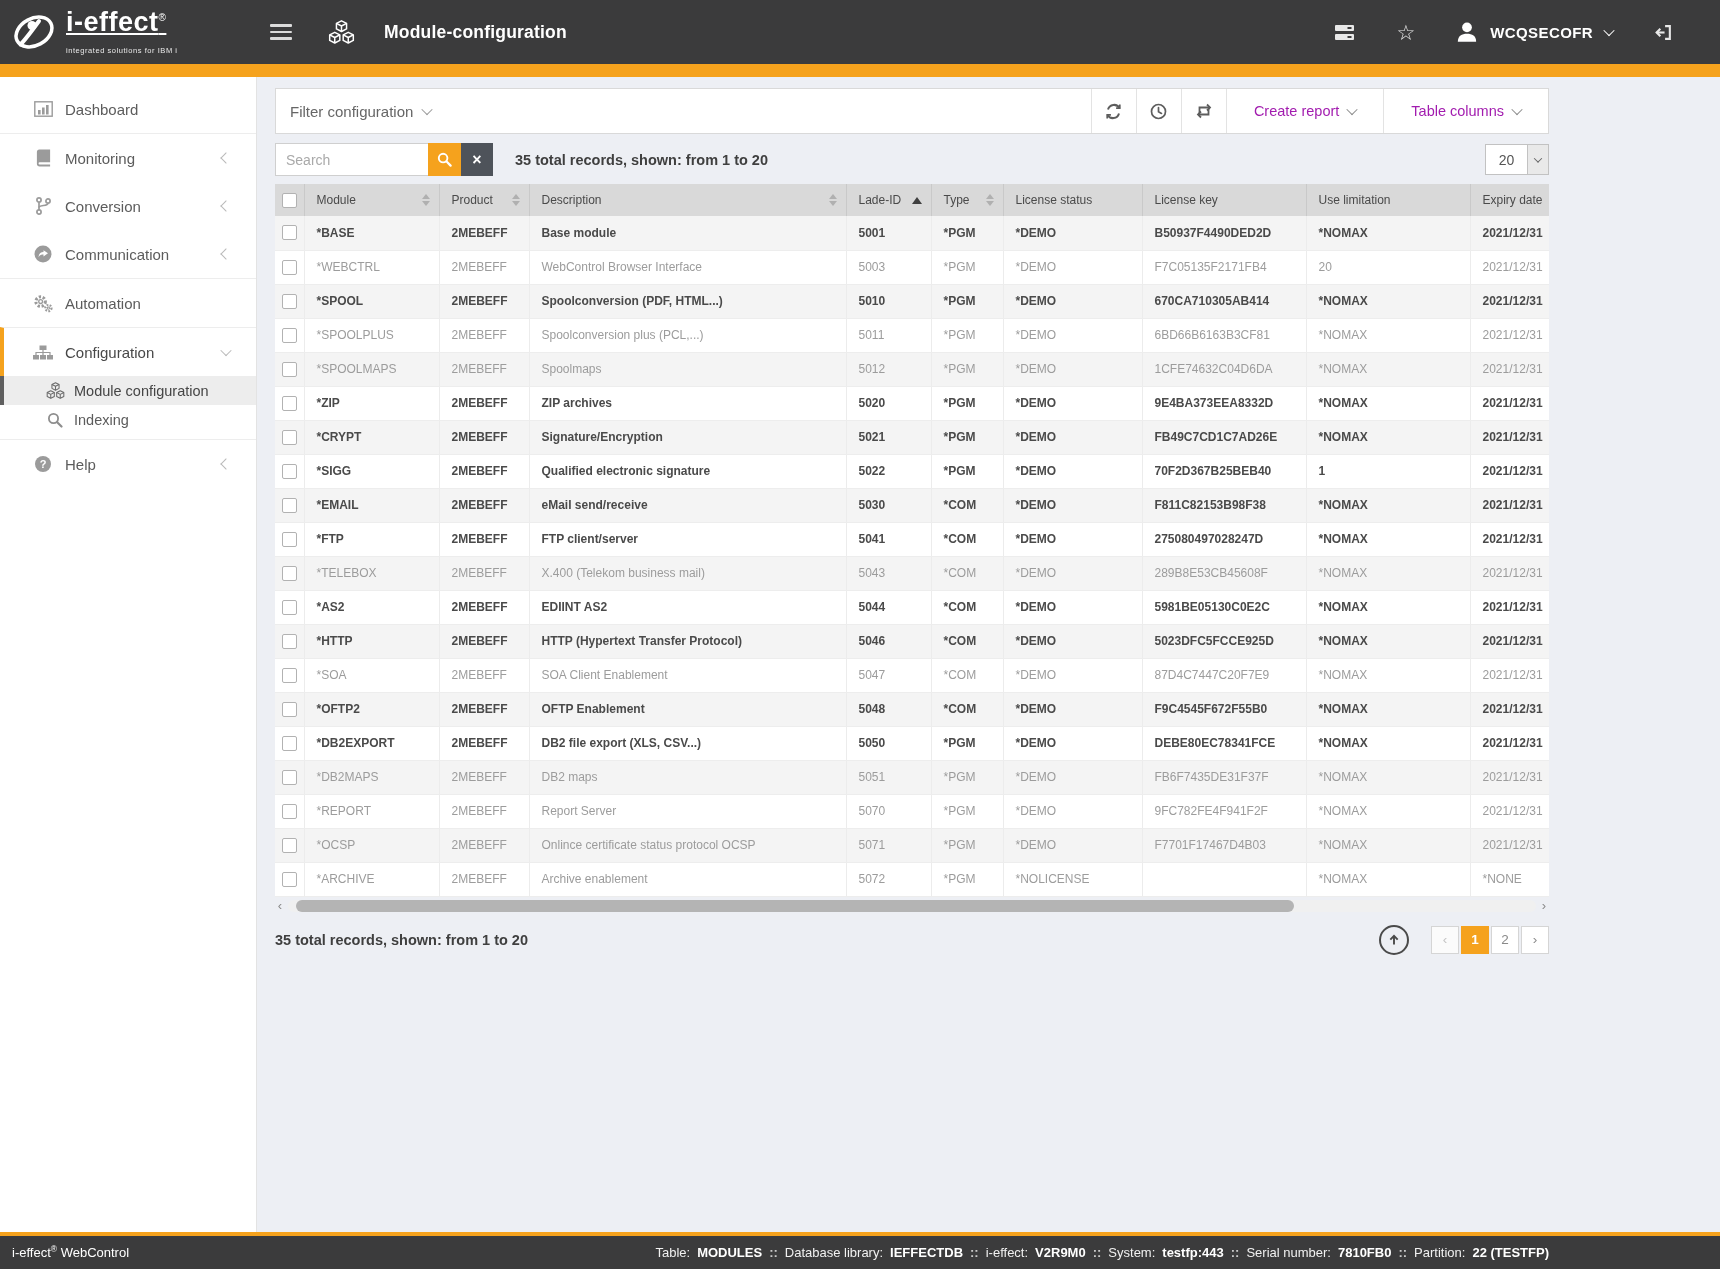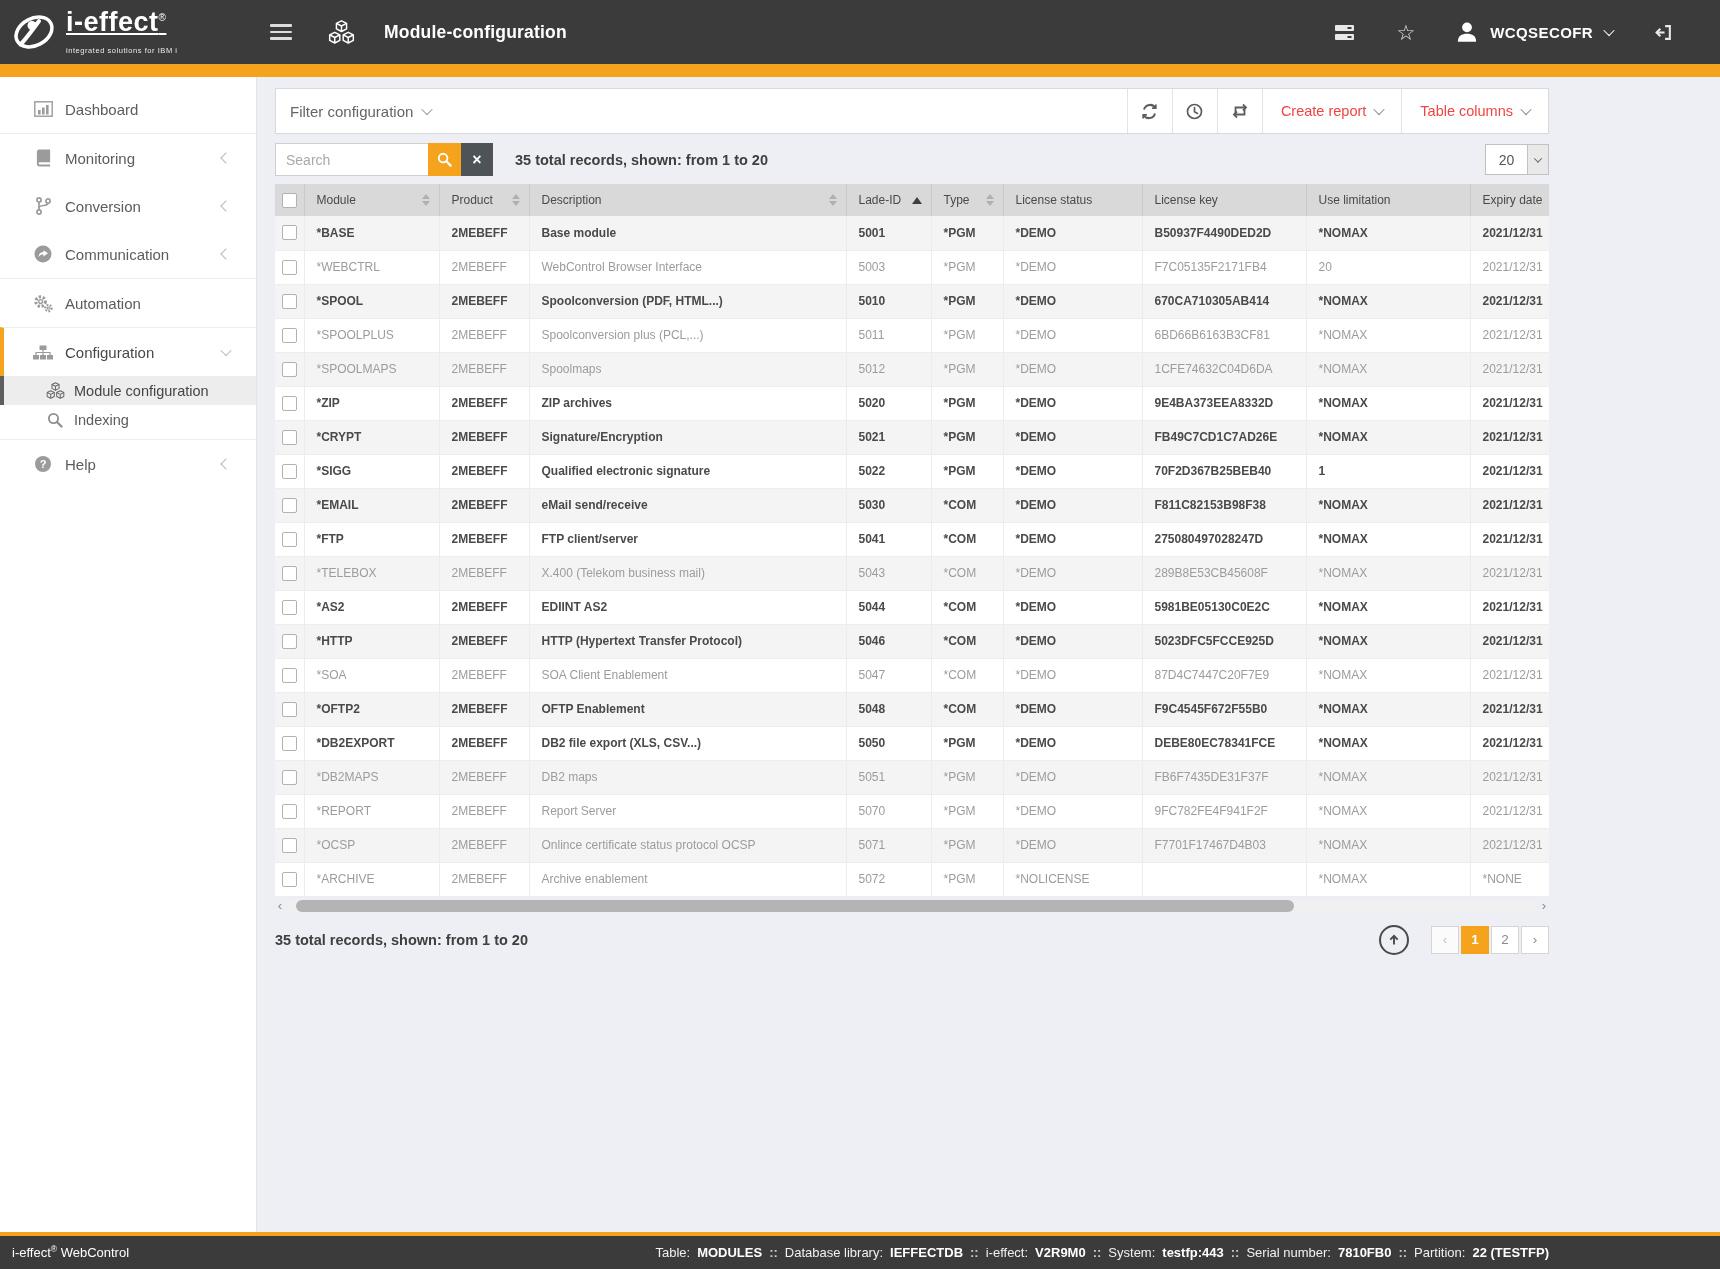--- a/index.html
+++ b/index.html
@@ -49,21 +49,21 @@
   .main{flex:1;padding:11px 0 0 18px;box-sizing:border-box;}
   .content{width:1274px;}
 
   
   .panel{height:46px;background:#fff;border:1px solid #d9d9d9;box-sizing:border-box;display:flex;align-items:center;}
   .filter-toggle{display:flex;align-items:center;gap:10px;padding-left:14px;font-size:15px;color:#666;cursor:pointer;}
   .filter-toggle .chev{border-color:#999;}
   .panel-right{margin-left:auto;display:flex;height:100%;}
   .panel-btn{display:flex;align-items:center;justify-content:center;border-left:1px solid #e3e3e3;cursor:pointer;color:#5d5d5d;}
   .panel-btn.iconbtn{width:44px;}
-  .panel-btn.textbtn{padding:0 18px;font-size:14.5px;color:#ef4444;gap:9px;}
+  .panel-btn.textbtn{padding:0 27px;font-size:14.5px;color:#a21caf;gap:9px;}
   .panel-btn .chev{border-color:#8b8b8b;}
 
   
   .search-row{margin-top:9px;display:flex;align-items:center;height:33px;}
   .search-input{width:153px;height:33px;box-sizing:border-box;border:1px solid #cfcfcf;border-right:none;padding:0 10px;font-size:14px;color:#555;outline:none;font-family:inherit;}
   .search-input::placeholder{color:#a9a9a9;}
   .btn-search{width:33px;height:33px;background:var(--orange);display:flex;align-items:center;justify-content:center;cursor:pointer;flex:none;}
   .btn-clear{width:32px;height:33px;background:var(--slate);display:flex;align-items:center;justify-content:center;cursor:pointer;color:#fff;font-size:16px;font-weight:bold;flex:none;}
   .summary{margin-left:22px;font-size:14.5px;font-weight:bold;color:#3f3f3f;}
   .select-box{margin-left:auto;width:64px;height:31px;box-sizing:border-box;border:1px solid #c2c2c2;background:#fff;display:flex;align-items:center;cursor:pointer;}

